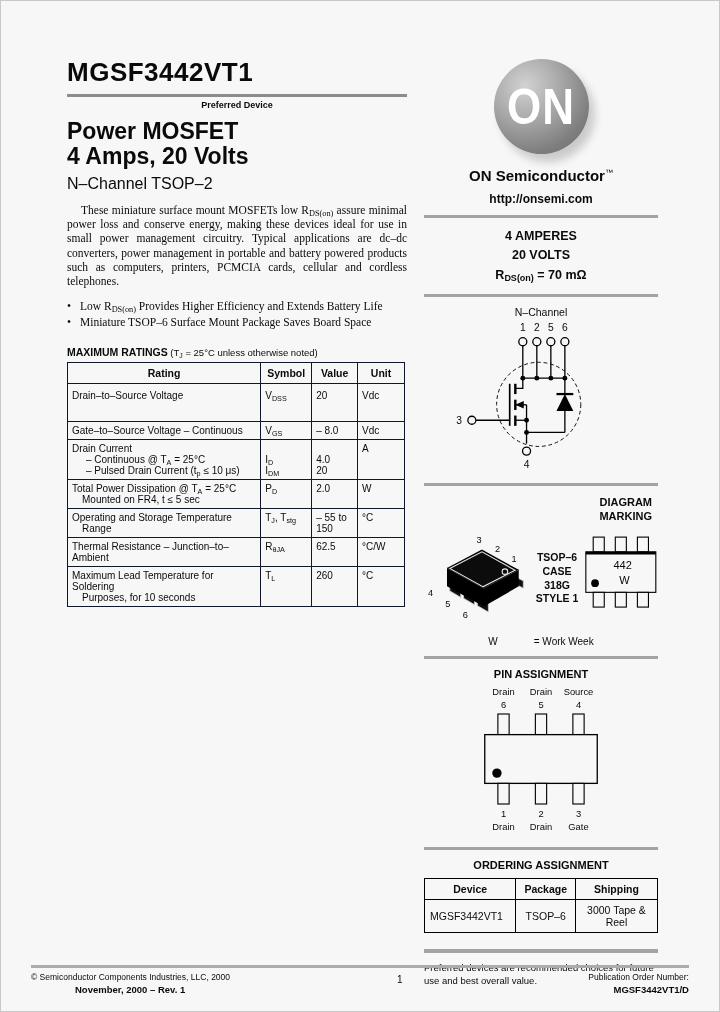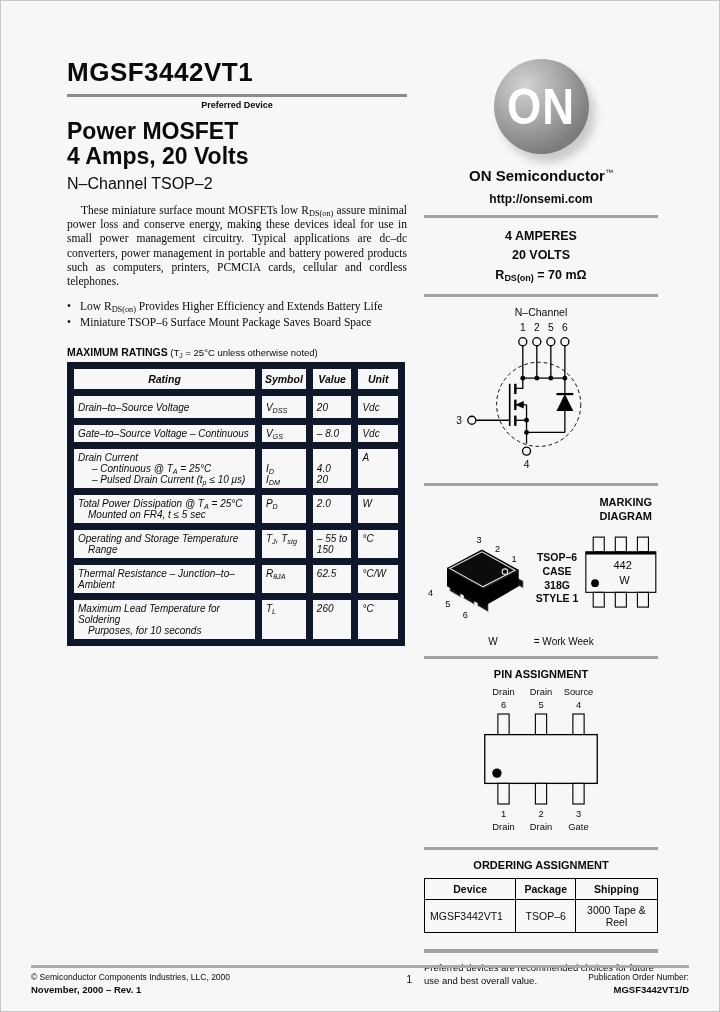--- a/index.html
+++ b/index.html
@@ -15,21 +15,21 @@
   .subtitle{font-size:16px;margin-top:5px;}
   .desc{font-family:"Liberation Serif",serif;font-size:11.5px;text-align:justify;
         line-height:1.25;margin-top:10px;text-indent:14px;}
   .bullets{margin-top:9px;font-family:"Liberation Serif",serif;font-size:11.5px;}
   .bullet{display:flex;margin-top:4px;}
   .bdot{width:13px;flex:none;}
   sub{font-size:.72em;line-height:0;position:relative;top:.25em;vertical-align:baseline;}
   .ratings-heading{margin-top:18px;font-size:10.5px;font-weight:bold;}
   .hnorm{font-weight:normal;font-size:9.5px;}
   table.ratings{border-collapse:collapse;margin-top:4px;width:338px;font-size:10px;}
-  table.ratings th,table.ratings td{border:7px solid #0f172a;padding:3px 4px;vertical-align:top;font-style:italic;}
+  table.ratings th,table.ratings td{border:1px solid #0f172a;padding:3px 4px;vertical-align:top;}
   table.ratings th{font-size:10.5px;text-align:center;padding:4px 2px;}
   td.sym,td.val,td.unit{text-align:left;}
   .indent{padding-left:14px;}
   .indent2{padding-left:10px;}
   .sp{visibility:hidden;}
   
   .right-col{position:absolute;left:423px;top:58px;width:234px;text-align:center;}
   .logo-sphere{width:95px;height:95px;border-radius:50%;margin:0 auto;
      background:radial-gradient(circle at 33% 28%, #d2d2d2 0%, #ababab 35%, #7e7e7e 72%, #6d6d6d 100%);
      display:flex;align-items:center;justify-content:center;
@@ -52,21 +52,21 @@
   table.ordering th{font-weight:bold;text-align:center;}
   td.dev{text-align:left;}
   td.pkgc,td.shpc{text-align:center;}
   .thick-rule{height:4px;background:#a3a3a3;margin-top:16px;}
   .note{font-size:9.5px;text-align:left;margin-top:9px;line-height:1.35;}
   
   .footer{position:absolute;left:30px;right:30px;bottom:16px;}
   .footer-rule{height:3px;background:#ababab;}
   .footer-row{display:flex;justify-content:space-between;margin-top:4px;font-size:8.5px;}
   .f-left{text-align:left;}
-  .f-rev,.f-pub{font-weight:bold;font-size:9.5px;margin-top:2px;}
+  .f-rev,.f-pub{font-weight:bold;font-size:9.5px;margin-top:2px;margin-left:44px;}
   .f-center{font-size:10px;margin-top:2px;}
   .f-right{text-align:right;}
 </style>
 </head>
 <body>
 
 <div class="page">
 
   <div class="left-col">
     <div class="part-number">MGSF3442VT1</div>
@@ -103,21 +103,21 @@
       <thead>
         <tr>
           <th>Rating</th>
           <th>Symbol</th>
           <th>Value</th>
           <th>Unit</th>
         </tr>
       </thead>
       <tbody>
         <tr>
-          <td style="padding-top:6px;padding-bottom:5px">Drain–to–Source Voltage</td>
+          <td style="padding-top:6px;padding-bottom:20px">Drain–to–Source Voltage</td>
           <td class="sym" style="padding-top:6px"><span>V</span><sub>DSS</sub></td>
           <td class="val" style="padding-top:6px">20</td>
           <td class="unit" style="padding-top:6px">Vdc</td>
         </tr>
         <tr>
           <td>Gate–to–Source Voltage – Continuous</td>
           <td class="sym"><span>V</span><sub>GS</sub></td>
           <td class="val">– 8.0</td>
           <td class="unit">Vdc</td>
         </tr>
@@ -246,22 +246,22 @@
       <line x1="125" y1="97" x2="125" y2="120" stroke="#000" stroke-width="1.4"></line>
       <line x1="84" y1="120" x2="125" y2="120" stroke="#000" stroke-width="1.4"></line>
 
       <circle cx="84" cy="140" r="4.3" fill="#f7f7f7" stroke="#000" stroke-width="1.4"></circle>
       <text x="84" y="158" font-size="11" text-anchor="middle">4</text>
     </svg>
 
     <div class="hr"></div>
 
     <div class="marking-head">
+      <div>DIAGRAM</div>
       <div>MARKING</div>
-      <div>DIAGRAM</div>
     </div>
 
     <div class="marking-row">
       <svg width="112" height="98" viewBox="0 0 115 100">
         <text x="60" y="11" font-size="10" text-anchor="middle">3</text>
         <text x="80" y="21" font-size="10" text-anchor="middle">2</text>
         <text x="98" y="31" font-size="10" text-anchor="middle">1</text>
 
         <polygon points="28,54 40,61 40,70 28,63" fill="#101010" stroke="#cfcfcf" stroke-width="1"></polygon>
         <polygon points="43,62 55,69 55,78 43,71" fill="#101010" stroke="#cfcfcf" stroke-width="1"></polygon>

